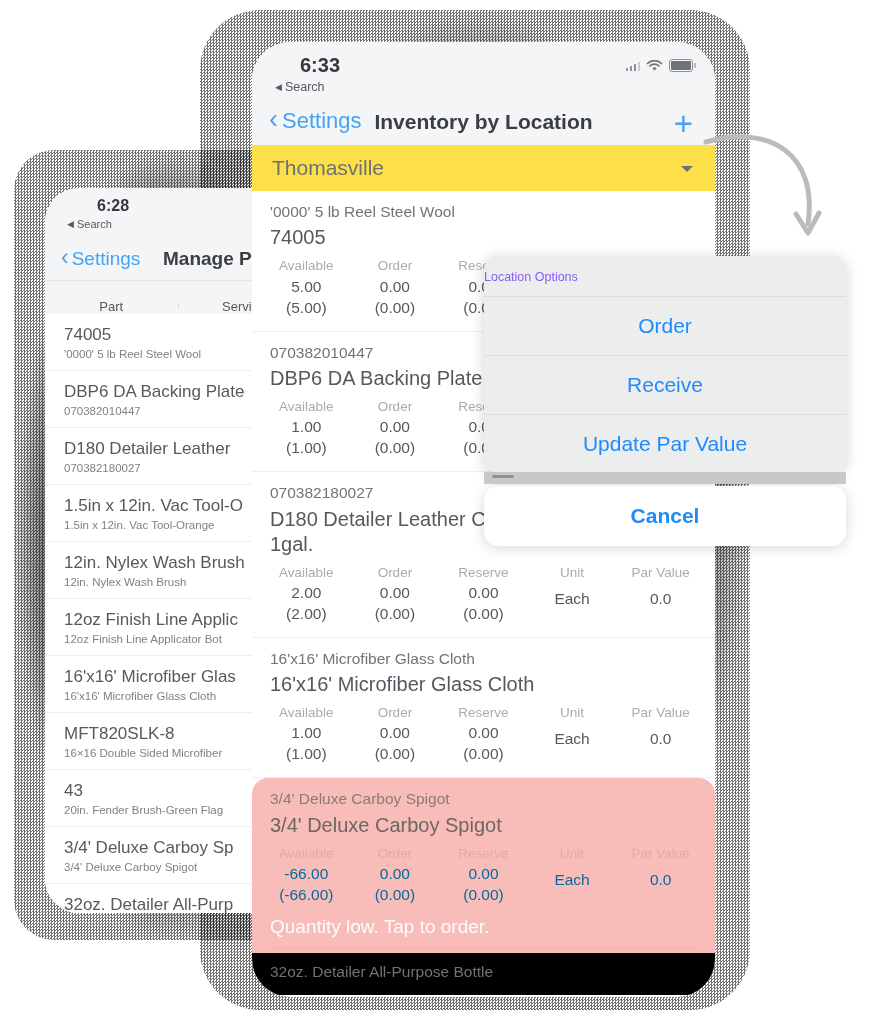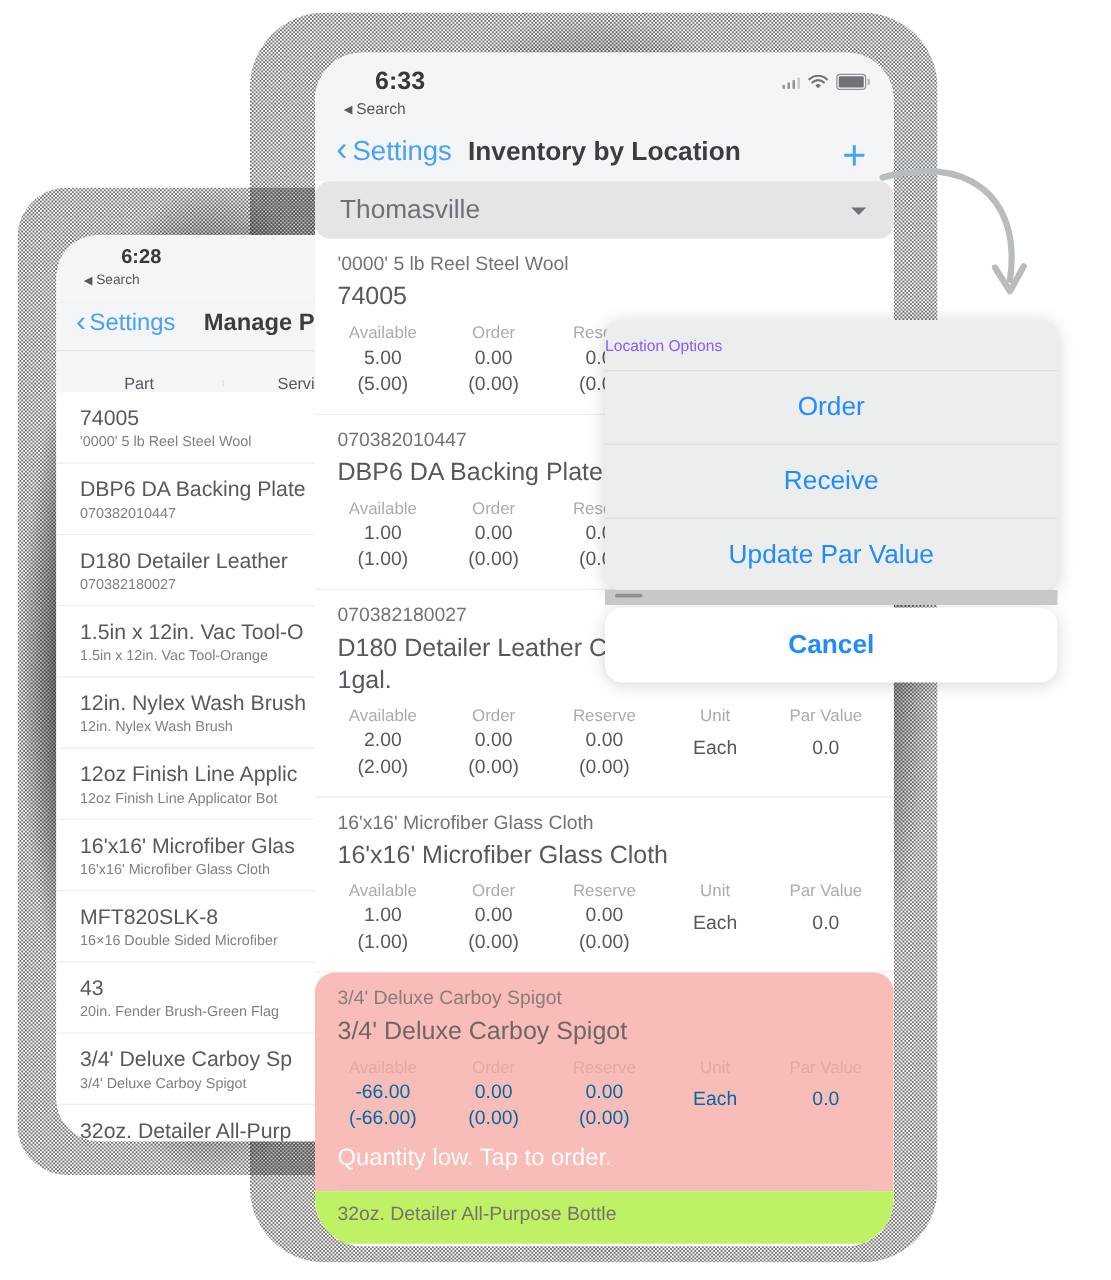--- a/index.html
+++ b/index.html
@@ -100,22 +100,22 @@
   .pf-sb .sb-time{left:48px;top:12px;font-size:20px;}
   .pf-sb .sb-search{left:23px;top:38px;font-size:12.5px;}
   .pf-sb .sb-icons{right:22px;top:17px;}
   .pf-nav{height:48px;}
   .pf-nav .nav-back{left:17px;top:10px;font-size:22px;gap:4px;}
   .pf-nav .nav-chev{font-size:27px;margin-top:-3px;}
   .pf-nav .nav-title{top:13px;font-size:21px;}
   .pf-nav .nav-plus{right:22px;top:10px;font-size:33px;}
 
   .loc-bar{
-    height:46px;background:#e5e5e5;display:flex;align-items:center;
-    padding:0 20px;position:relative;border-radius:12px;
+    height:46px;background:#fde047;display:flex;align-items:center;
+    padding:0 20px;position:relative;
   }
   .loc-bar .lbl{font-size:21px;color:#6c7077;}
   .loc-bar .caret{
     position:absolute;right:22px;top:21px;
     width:0;height:0;border-left:6px solid transparent;border-right:6px solid transparent;
     border-top:6px solid #6d7178;
   }
 
   .inv{background:#fff;}
   .inv-item{padding:10px 0 4px 0;border-bottom:1px solid #eceef0;}
@@ -131,21 +131,21 @@
   .col.mid .v1{margin-top:6px;}
   .warn{font-size:19px;color:#fdfcfc;padding:2px 18px 10px 18px;}
 
   .inv-item.low{background:#f8bdb8;}
   .inv-item.low .inv-sub{color:#8a7a79;}
   .inv-item.low .inv-name{color:#6f6664;}
   .inv-item.low .col .h{color:#e3a9a5;}
   .inv-item.low .col .v1,.inv-item.low .col .v2{color:#0369a1;}
   .inv-item.low{border-bottom:none;}
   .low-divider{height:1px;background:#efb4af;margin:0 18px;}
-  .pink-tail{background:#bef264;padding:8px 0 12px 0;border-radius:0 0 16px 16px;}
+  .pink-tail{background:#000000;padding:8px 0 12px 0;border-radius:0 0 16px 16px;}
   .pink-tail .inv-sub{color:#76706f;}
   .round-top{border-radius:16px 16px 0 0;}
 
   
   .sheet-wrap{
     position:absolute;left:484px;top:256px;width:362px;
   }
   .sheet-card{
     background:#eceded;border-radius:14px;overflow:hidden;
     box-shadow:0 2px 14px rgba(0,0,0,.18);

